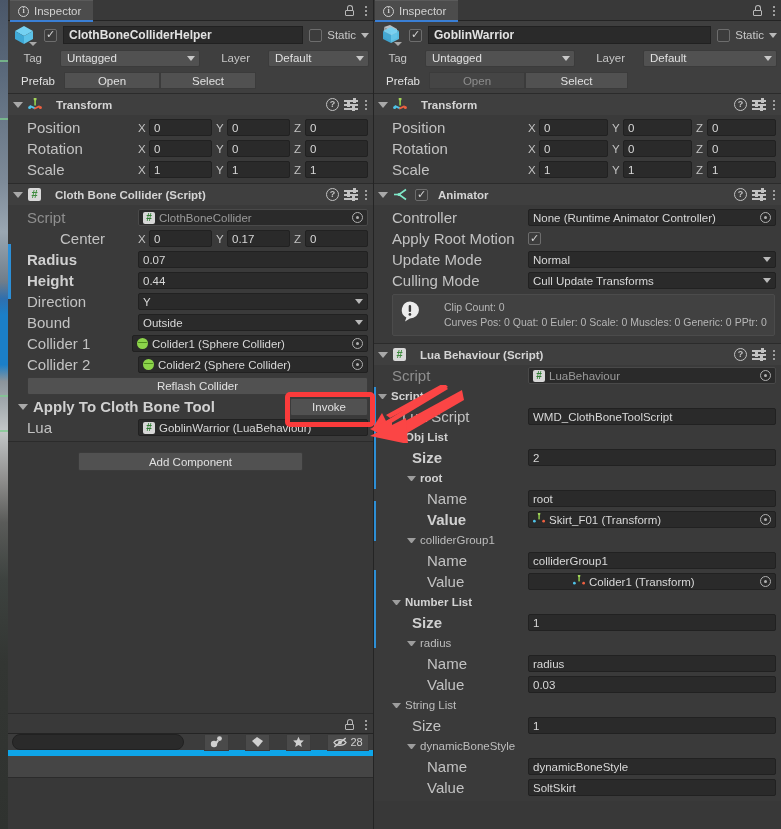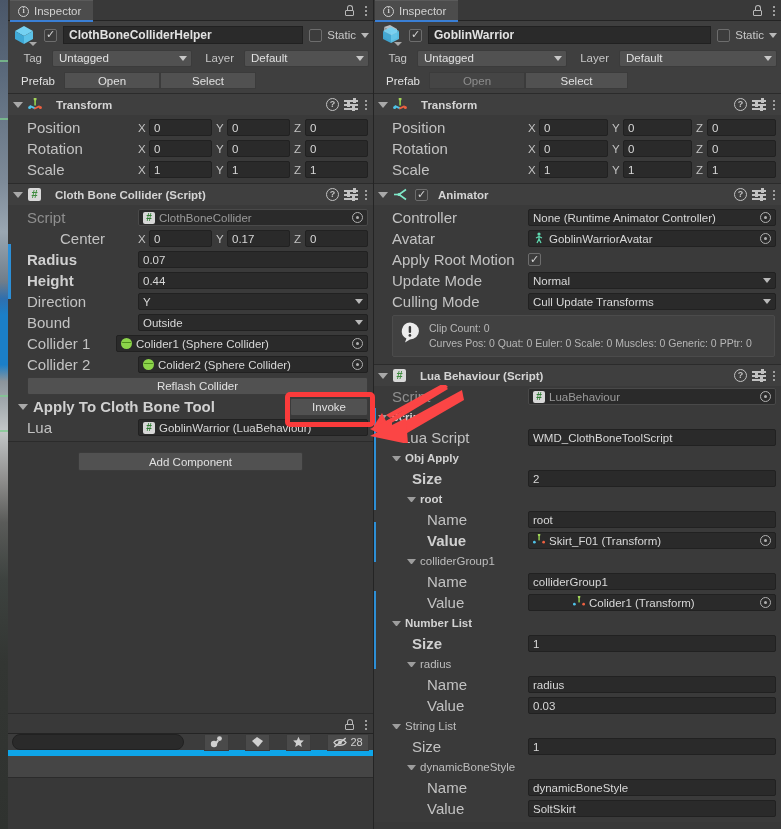--- a/index.html
+++ b/index.html
@@ -65,21 +65,21 @@
   }
   .chk.on::after{ content:"\2713"; color:#d6d6d6; font-size:11px; line-height:1; margin-top:-1px;}
   .name-field{
     flex:1 1 auto; height:18px; background:#2a2a2a; border:1px solid #212121; border-radius:0;
     display:flex; align-items:center; padding:0 5px; color:#e2e2e2; font-weight:bold; font-size:12px;
   }
   .static-wrap{ display:flex; align-items:center; gap:5px; flex:0 0 auto;}
   .static-chk{ width:13px;height:13px;background:#3c3c3c;border:1px solid #6d6d6d;border-radius:2px;}
   .static-lbl{ color:#c8c8c8; font-size:11.5px;}
   .tri-dn{ width:0;height:0;border-left:4px solid transparent;border-right:4px solid transparent;border-top:5px solid #b9b9b9;}
-  .oh-row2{ display:flex; align-items:center; gap:4px; height:20px; margin-top:3px;}
+  .oh-row2{ display:flex; align-items:center; gap:12px; height:20px; margin-top:3px;}
   .mini-lbl{ color:#c6c6c6; text-align:right; font-size:11.5px; padding-right:6px;}
   .dropdown{
     height:17px; background:#515151; border:1px solid #3b3b3b; border-radius:2px;
     display:flex; align-items:center; justify-content:space-between; padding:0 4px 0 6px; color:#e0e0e0; font-size:11.5px;
   }
   .dropdown .tri-dn{ border-top-color:#c8c8c8; }
   .oh-row3{ display:flex; align-items:center; height:19px; margin-top:3px; }
   .pf-btn{
     height:17px; background:#515151; border:1px solid #3b3b3b; display:flex; align-items:center;
     justify-content:center; color:#e0e0e0; font-size:11.5px;
@@ -131,21 +131,21 @@
      display:flex;align-items:center;justify-content:center;flex:0 0 13px;line-height:1;font-family:"Liberation Sans",sans-serif;}
   .edit-bar{ position:absolute; width:3px; background:#2d8fd6; left:0; }
 
   
   .tf-ic{ width:14px;height:14px;position:relative;flex:0 0 14px;}
   
   .an-ic{ width:14px;height:13px;position:relative;flex:0 0 14px;}
 
   .info-box{
     margin:3px 6px 4px 19px; background:#414141; border:1px solid #4b4b4b; border-radius:2px;
-    display:flex; gap:7px; padding:5px 6px; align-items:flex-start;
+    display:flex; gap:22px; padding:5px 6px; align-items:flex-start;
   }
   .warn-ic{ width:23px;height:23px;flex:0 0 23px;position:relative;}
   .info-lines{ color:#b6b6b6; font-size:10.5px; line-height:1.45;}
 
   
   .trow{ display:flex; align-items:center; height:20px; }
   .tfold{ width:0;height:0;border-left:4.5px solid transparent;border-right:4.5px solid transparent;border-top:5.5px solid #9d9d9d; flex:0 0 9px; margin-right:4px;}
   .tlbl{ font-size:11.5px; }
   .tlbl.b{ font-weight:bold; color:#d2d2d2;}
   .tlbl.n{ color:#bdbdbd;}
@@ -349,21 +349,21 @@
           </span>
         </div>
         <div class="row">
           <span class="lbl" style="width:130px;">Bound</span>
           <span class="field" style="flex:1 1 auto; justify-content:space-between;">
             <span>Outside</span>
             <span class="tri-dn"></span>
           </span>
         </div>
         <div class="row">
-          <span class="lbl" style="width:108px;">Collider 1</span>
+          <span class="lbl" style="width:124px;">Collider 1</span>
           <span class="field obj" style="flex:1 1 auto;">
             <span class="sphere-ic"></span>
             <span class="objtxt">Colider1 (Sphere Collider)</span>
             <span class="target-ic"></span>
           </span>
         </div>
         <div class="row">
           <span class="lbl" style="width:130px;">Collider 2</span>
           <span class="field obj" style="flex:1 1 auto;">
             <span class="sphere-ic"></span>
@@ -595,33 +595,20 @@
       </div>
       <div class="comp-body">
         <div class="row">
           <span class="lbl" style="width:155px;">Controller</span>
           <span class="field obj" style="flex:1 1 auto;">
             <span class="objtxt">None (Runtime Animator Controller)</span>
             <span class="target-ic"></span>
           </span>
         </div>
         <div class="row">
-          <span class="lbl" style="width:155px;">Avatar</span>
-          <span class="field obj" style="flex:1 1 auto;">
-            <span style="flex:0 0 12px;">
-              <svg width="12" height="12" viewBox="0 0 12 12">
-                <circle cx="6" cy="2" r="1.6" fill="#5fd9b0"></circle>
-                <path d="M6 3.5 V7 M6 4.5 L3 6 M6 4.5 L9 6 M6 7 L4 11 M6 7 L8 11" stroke="#5fd9b0" stroke-width="1.3" fill="none"></path>
-              </svg>
-            </span>
-            <span class="objtxt">GoblinWarriorAvatar</span>
-            <span class="target-ic"></span>
-          </span>
-        </div>
-        <div class="row">
           <span class="lbl" style="width:155px;">Apply Root Motion</span>
           <span class="chk on"></span>
         </div>
         <div class="row">
           <span class="lbl" style="width:155px;">Update Mode</span>
           <span class="field" style="flex:1 1 auto; justify-content:space-between;">
             <span>Normal</span>
             <span class="tri-dn"></span>
           </span>
         </div>
@@ -688,21 +675,21 @@
           <span class="tlbl b">Script</span>
         </div>
 
         <div class="row">
           <span class="lbl" style="width:155px; padding-left:29px;">Lua Script</span>
           <span class="field" style="flex:1 1 auto;">WMD_ClothBoneToolScript</span>
         </div>
 
         <div class="trow" style="padding-left:19px;">
           <span class="tfold"></span>
-          <span class="tlbl b">Obj Apply</span>
+          <span class="tlbl b">Obj List</span>
         </div>
         <div class="row">
           <span class="lbl bold" style="width:155px; padding-left:39px;">Size</span>
           <span class="field" style="flex:1 1 auto;">2</span>
         </div>
 
         <div class="trow" style="padding-left:34px;">
           <span class="tfold"></span>
           <span class="tlbl b">root</span>
         </div>

